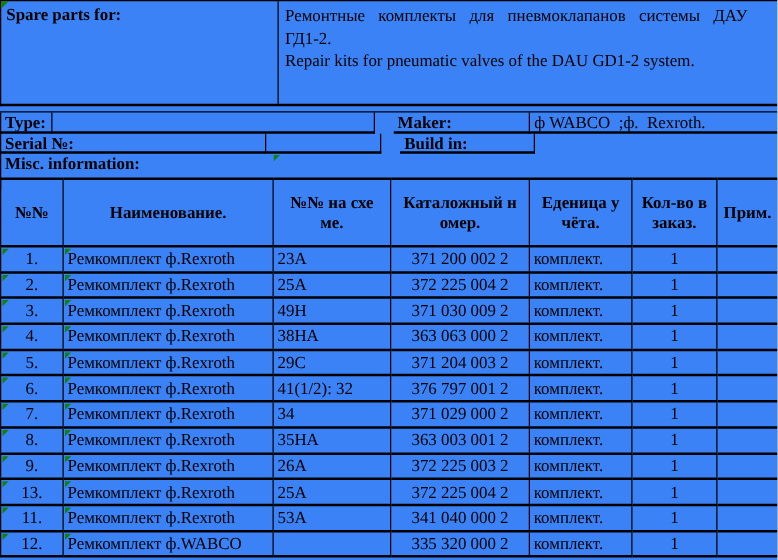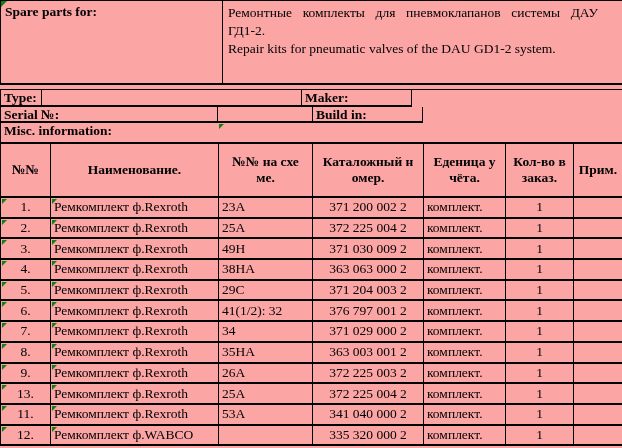--- a/index.html
+++ b/index.html
@@ -1,17 +1,17 @@
 <!DOCTYPE html>
 <html><head>
 <meta charset="utf-8">
 <style>
   html,body { margin:0; padding:0; background:#fff; }
   .sheet {
-    position:relative; width:622px; height:448px; background:#fca5a5;
+    position:relative; width:622px; height:448px; background:#3b82f6;
     font-family:"Liberation Serif","DejaVu Serif",serif; color:#000; overflow:hidden;
   }
   
   .topblock {
     position:absolute; left:0; top:0; width:622px; height:85px; box-sizing:border-box;
     border-top:1px solid #000; border-left:1px solid #000; border-bottom:2px solid #000;
     display:flex;
   }
   .top-label-cell {
     width:222px; box-sizing:border-box; border-right:1px solid #000;
@@ -27,21 +27,21 @@
   .irow-2 { height:16px; }
   .irow-3 { height:29px; }
   .icell {
     box-sizing:border-box; font-size:13.5px; line-height:15px; padding:0 3px;
     white-space:pre; overflow:hidden; position:relative;
   }
   .icell.bold { font-weight:bold; }
   .bl { border-left:1px solid #000; }
   .br { border-right:1px solid #000; }
   .bb { border-bottom:2px solid #000; }
-  .w53 { width:42px; } .w260 { width:260px; } .w110 { width:110px; } .w199 { width:199px; }
+  .w53 { width:42px; } .w260 { width:260px; } .w110 { width:110px;margin-left:15px; } .w199 { width:199px; }
   .w218 { width:218px; } .w95 { width:95px; } .w404 { width:404px; }
   
   .parts-table-wrap { position:absolute; left:0; top:142px; width:622px; }
   table.parts {
     border-collapse:collapse; table-layout:fixed; width:622px;
     border-top:2px solid #000; border-bottom:2px solid #000;
     border-left:1px solid #000; border-right:1px solid #000;
   }
   table.parts th, table.parts td {
     border-left:1px solid #000; border-right:1px solid #000;
@@ -79,20 +79,21 @@
       <div class="desc-line">ГД1-2.</div>
       <div class="desc-line">Repair kits for pneumatic valves of the DAU GD1-2 system.</div>
     </div>
   </div>
 
   <div class="infoblock">
     <div class="irow irow-1">
       <div class="icell bold w53 bl br bb">Type:</div>
       <div class="icell w260 br bb"></div>
       <div class="icell bold w110 br bb">Maker:</div>
+      <div class="icell w199 bb">ф WABCO  ;ф.  Rexroth.</div>
     </div>
     <div class="irow irow-2">
       <div class="icell bold w218 bl br bb">Serial №:</div>
       <div class="icell w95 br bb"></div>
       <div class="icell bold w110 br bb">Build in:</div>
       <div class="icell w199"></div>
     </div>
     <div class="irow irow-3">
       <div class="icell bold w218 bl">Misc. information:</div>
       <div class="icell w404">

